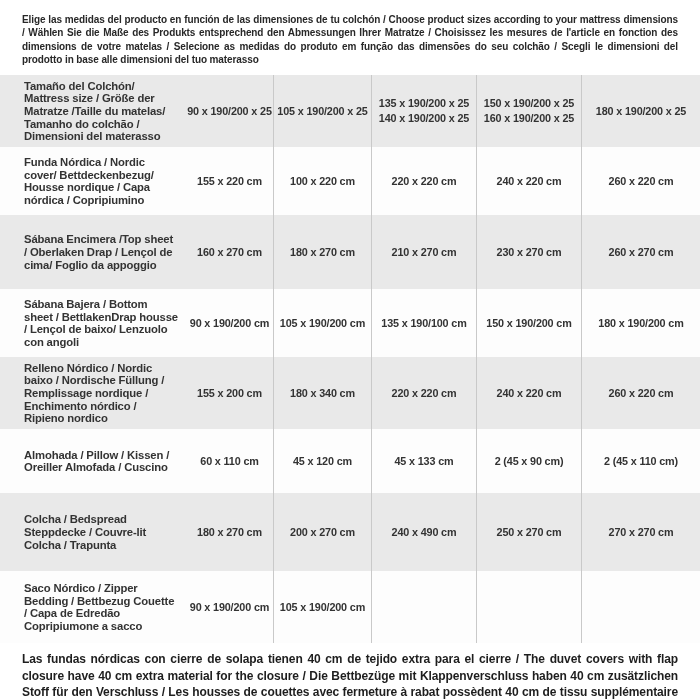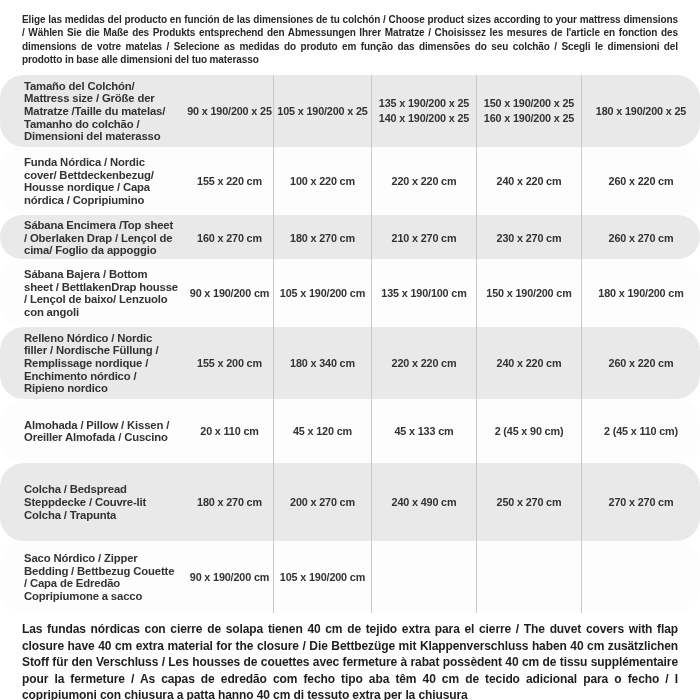--- a/index.html
+++ b/index.html
@@ -13,21 +13,20 @@
   .intro {
     margin:13px 22px 9px 22px;
     font-size:10px; font-weight:700;
     line-height:1.33; letter-spacing:-0.1px;
     text-align:justify; color:#282828;
   }
   .size-table { width:700px; }
   .trow {
     display:grid;
     grid-template-columns:186px 87px 98px 105px 105px 119px;
-    border-radius:24px;
   }
   .trow.gray  { background:#e9e9e9; }
   .trow.white { background:#fdfdfd; }
   .cell { display:flex; align-items:center; min-width:0; }
   .label-cell {
     padding:4px 8px 4px 24px;
     font-size:11.3px; font-weight:700;
     line-height:1.12; letter-spacing:-0.15px;
     color:#333333;
   }
@@ -65,50 +64,50 @@
 
   <div class="trow white" style="height:68px">
     <div class="cell label-cell">Funda Nórdica /  Nordic cover/ Bettdeckenbezug/ Housse nordique / Capa nórdica / Copripiumino</div>
     <div class="cell val-cell">155 x 220 cm</div>
     <div class="cell val-cell b">100 x 220 cm</div>
     <div class="cell val-cell b">220 x 220 cm</div>
     <div class="cell val-cell b">240 x 220 cm</div>
     <div class="cell val-cell b">260 x 220 cm</div>
   </div>
 
-  <div class="trow gray" style="height:44px">
+  <div class="trow gray" style="height:74px">
     <div class="cell label-cell">Sábana Encimera /Top sheet / Oberlaken Drap / Lençol de cima/ Foglio da appoggio</div>
     <div class="cell val-cell">160 x 270 cm</div>
     <div class="cell val-cell b">180 x 270 cm</div>
     <div class="cell val-cell b">210 x 270 cm</div>
     <div class="cell val-cell b">230 x 270 cm</div>
     <div class="cell val-cell b">260 x 270 cm</div>
   </div>
 
   <div class="trow white" style="height:68px">
     <div class="cell label-cell">Sábana Bajera / Bottom sheet / BettlakenDrap housse / Lençol de baixo/ Lenzuolo con angoli</div>
     <div class="cell val-cell">90 x 190/200 cm</div>
     <div class="cell val-cell b">105 x 190/200 cm</div>
     <div class="cell val-cell b">135 x 190/100 cm</div>
     <div class="cell val-cell b">150 x 190/200 cm</div>
     <div class="cell val-cell b">180 x 190/200 cm</div>
   </div>
 
   <div class="trow gray" style="height:72px">
-    <div class="cell label-cell">Relleno Nórdico / Nordic filler / Nordische Füllung / Remplissage nordique / Enchimento nórdico / Ripieno nordico</div>
+    <div class="cell label-cell">Relleno Nórdico / Nordic baixo / Nordische Füllung / Remplissage nordique / Enchimento nórdico / Ripieno nordico</div>
     <div class="cell val-cell">155 x 200 cm</div>
     <div class="cell val-cell b">180 x 340 cm</div>
     <div class="cell val-cell b">220 x 220 cm</div>
     <div class="cell val-cell b">240 x 220 cm</div>
     <div class="cell val-cell b">260 x 220 cm</div>
   </div>
 
   <div class="trow white" style="height:64px">
     <div class="cell label-cell">Almohada  / Pillow / Kissen / Oreiller Almofada / Cuscino</div>
-    <div class="cell val-cell">20 x 110 cm</div>
+    <div class="cell val-cell">60 x 110 cm</div>
     <div class="cell val-cell b">45 x 120 cm</div>
     <div class="cell val-cell b">45 x 133 cm</div>
     <div class="cell val-cell b">2 (45 x 90 cm)</div>
     <div class="cell val-cell b">2 (45 x 110 cm)</div>
   </div>
 
   <div class="trow gray" style="height:78px">
     <div class="cell label-cell">Colcha / Bedspread Steppdecke / Couvre-lit Colcha / Trapunta</div>
     <div class="cell val-cell">180 x 270 cm</div>
     <div class="cell val-cell b">200 x 270 cm</div>

